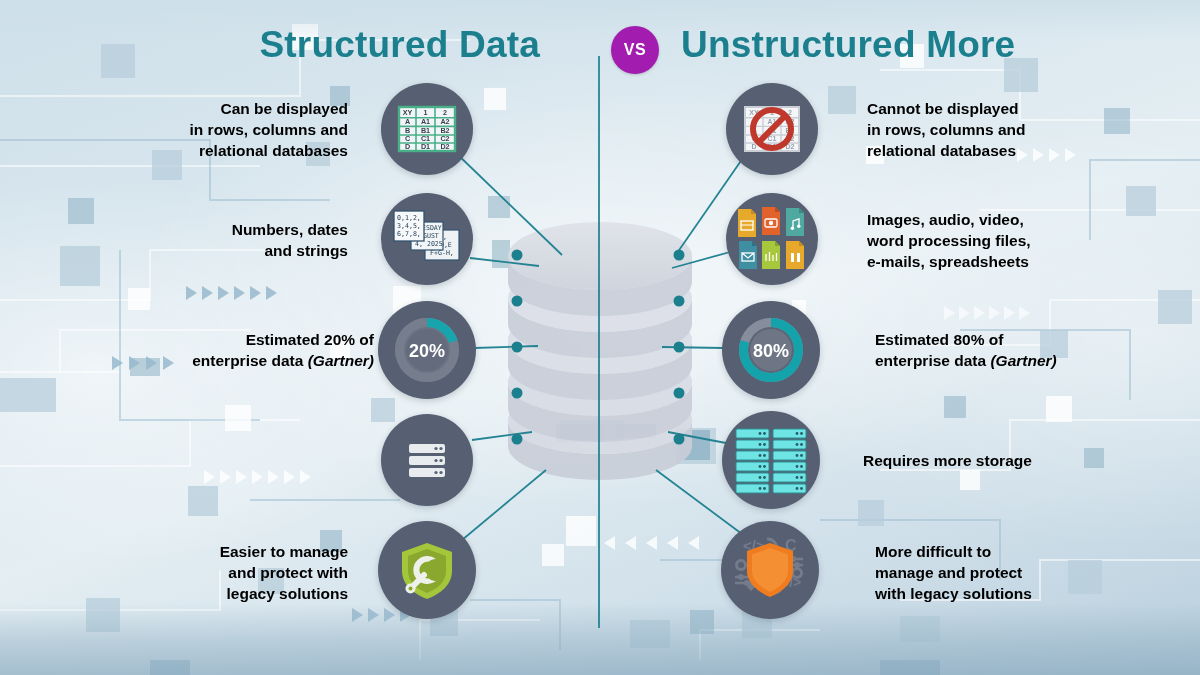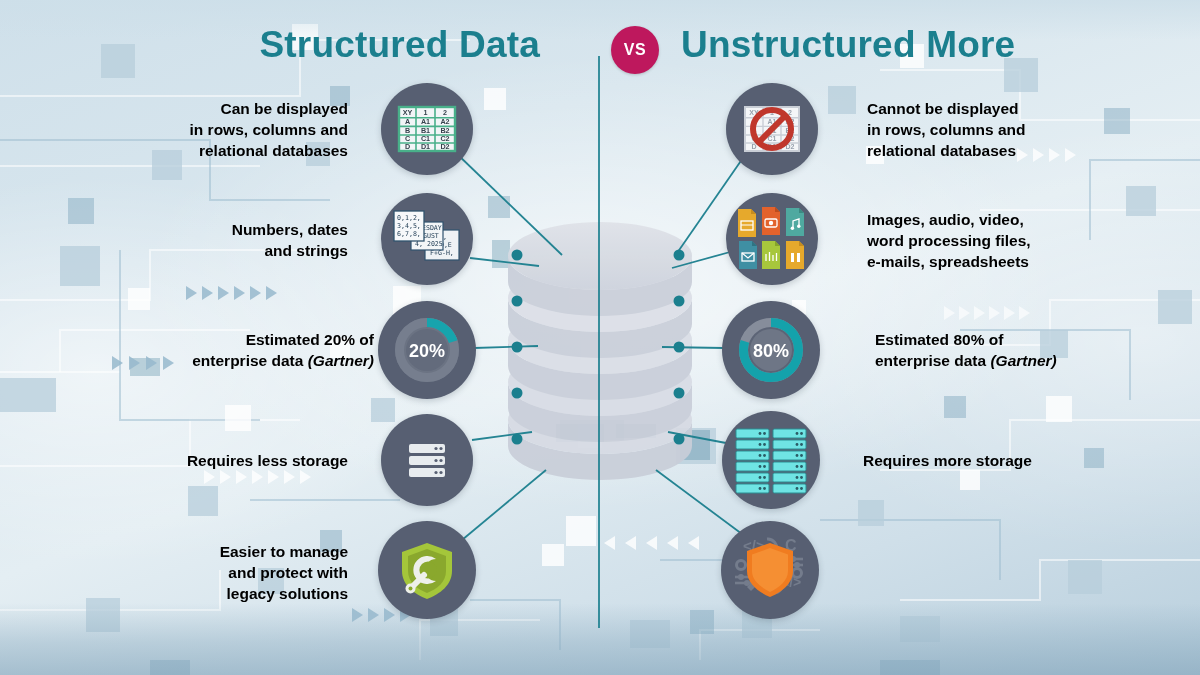--- a/index.html
+++ b/index.html
@@ -34,21 +34,21 @@
   .titles{position:absolute;top:14px;left:0;right:0;height:58px;margin-left:36px;}
   .title{
     position:absolute;top:10px;
     font-size:37px;font-weight:700;color:#1b7f8e;letter-spacing:.2px;
     white-space:nowrap;
   }
   .title.left{right:660px;}
   .title.right{left:645px;}
   .vs-badge{
     position:absolute;left:575px;top:12px;width:48px;height:48px;border-radius:50%;
-    background:#be185d;color:#fff;font-size:16px;font-weight:700;
+    background:#a21caf;color:#fff;font-size:16px;font-weight:700;
     display:flex;align-items:center;justify-content:center;letter-spacing:.5px;
     box-shadow:0 1px 3px rgba(0,0,0,.18);
   }
   .vs-stem{position:absolute;left:598px;top:56px;width:2px;height:572px;background:#1b7f8e;opacity:.85;}
 
   
   .label{
     position:absolute;color:#000000;font-size:15.5px;font-weight:700;line-height:21px;
   }
   .label.l{text-align:right;}
@@ -490,21 +490,20 @@
     </svg>
   </div>
 
   <div class="label r" style="left:852px;top:329px;width:250px;">
     <div>Estimated 80% of</div>
     <div>
       <span>enterprise data </span><em>(Gartner)</em>
     </div>
   </div>
 
-  <div class="label l" style="right:852px;top:450px;width:230px;">Requires less storage</div>
 
   <div class="bubble" style="left:381px;top:414px;">
     <svg width="64" height="64" viewBox="0 0 64 64">
       <g>
         <rect x="14" y="16" width="36" height="9" rx="2" fill="#e8ecef"></rect>
         <circle cx="41" cy="20.5" r="1.6" fill="#575f72"></circle>
           <circle cx="46" cy="20.5" r="1.6" fill="#575f72"></circle>
         <rect x="14" y="28" width="36" height="9" rx="2" fill="#e8ecef"></rect>
         <circle cx="41" cy="32.5" r="1.6" fill="#575f72"></circle>
           <circle cx="46" cy="32.5" r="1.6" fill="#575f72"></circle>
@@ -608,14 +607,19 @@
             <circle cx="64" cy="30" r="3"></circle>
             <circle cx="68" cy="36" r="3"></circle>
           </g>
         <path d="M18 58 l8 -8 l4 4 l-8 8 z"></path>
       </g>
       <path d="M41 14 L64 22 V42 C64 54 53 63 41 68 C29 63 18 54 18 42 V22 Z" fill="#f07c20"></path>
       <path d="M41 19 L59 25.5 V42 C59 51.5 50 58.5 41 63 C32 58.5 23 51.5 23 42 V25.5 Z" fill="#f58f33"></path>
     </svg>
   </div>
 
+  <div class="label r" style="left:852px;top:541px;width:230px;">
+    <div>More difficult to</div>
+    <div>manage and protect</div>
+    <div>with legacy solutions</div>
+  </div>
 
 </div>
 
 </body></html>

